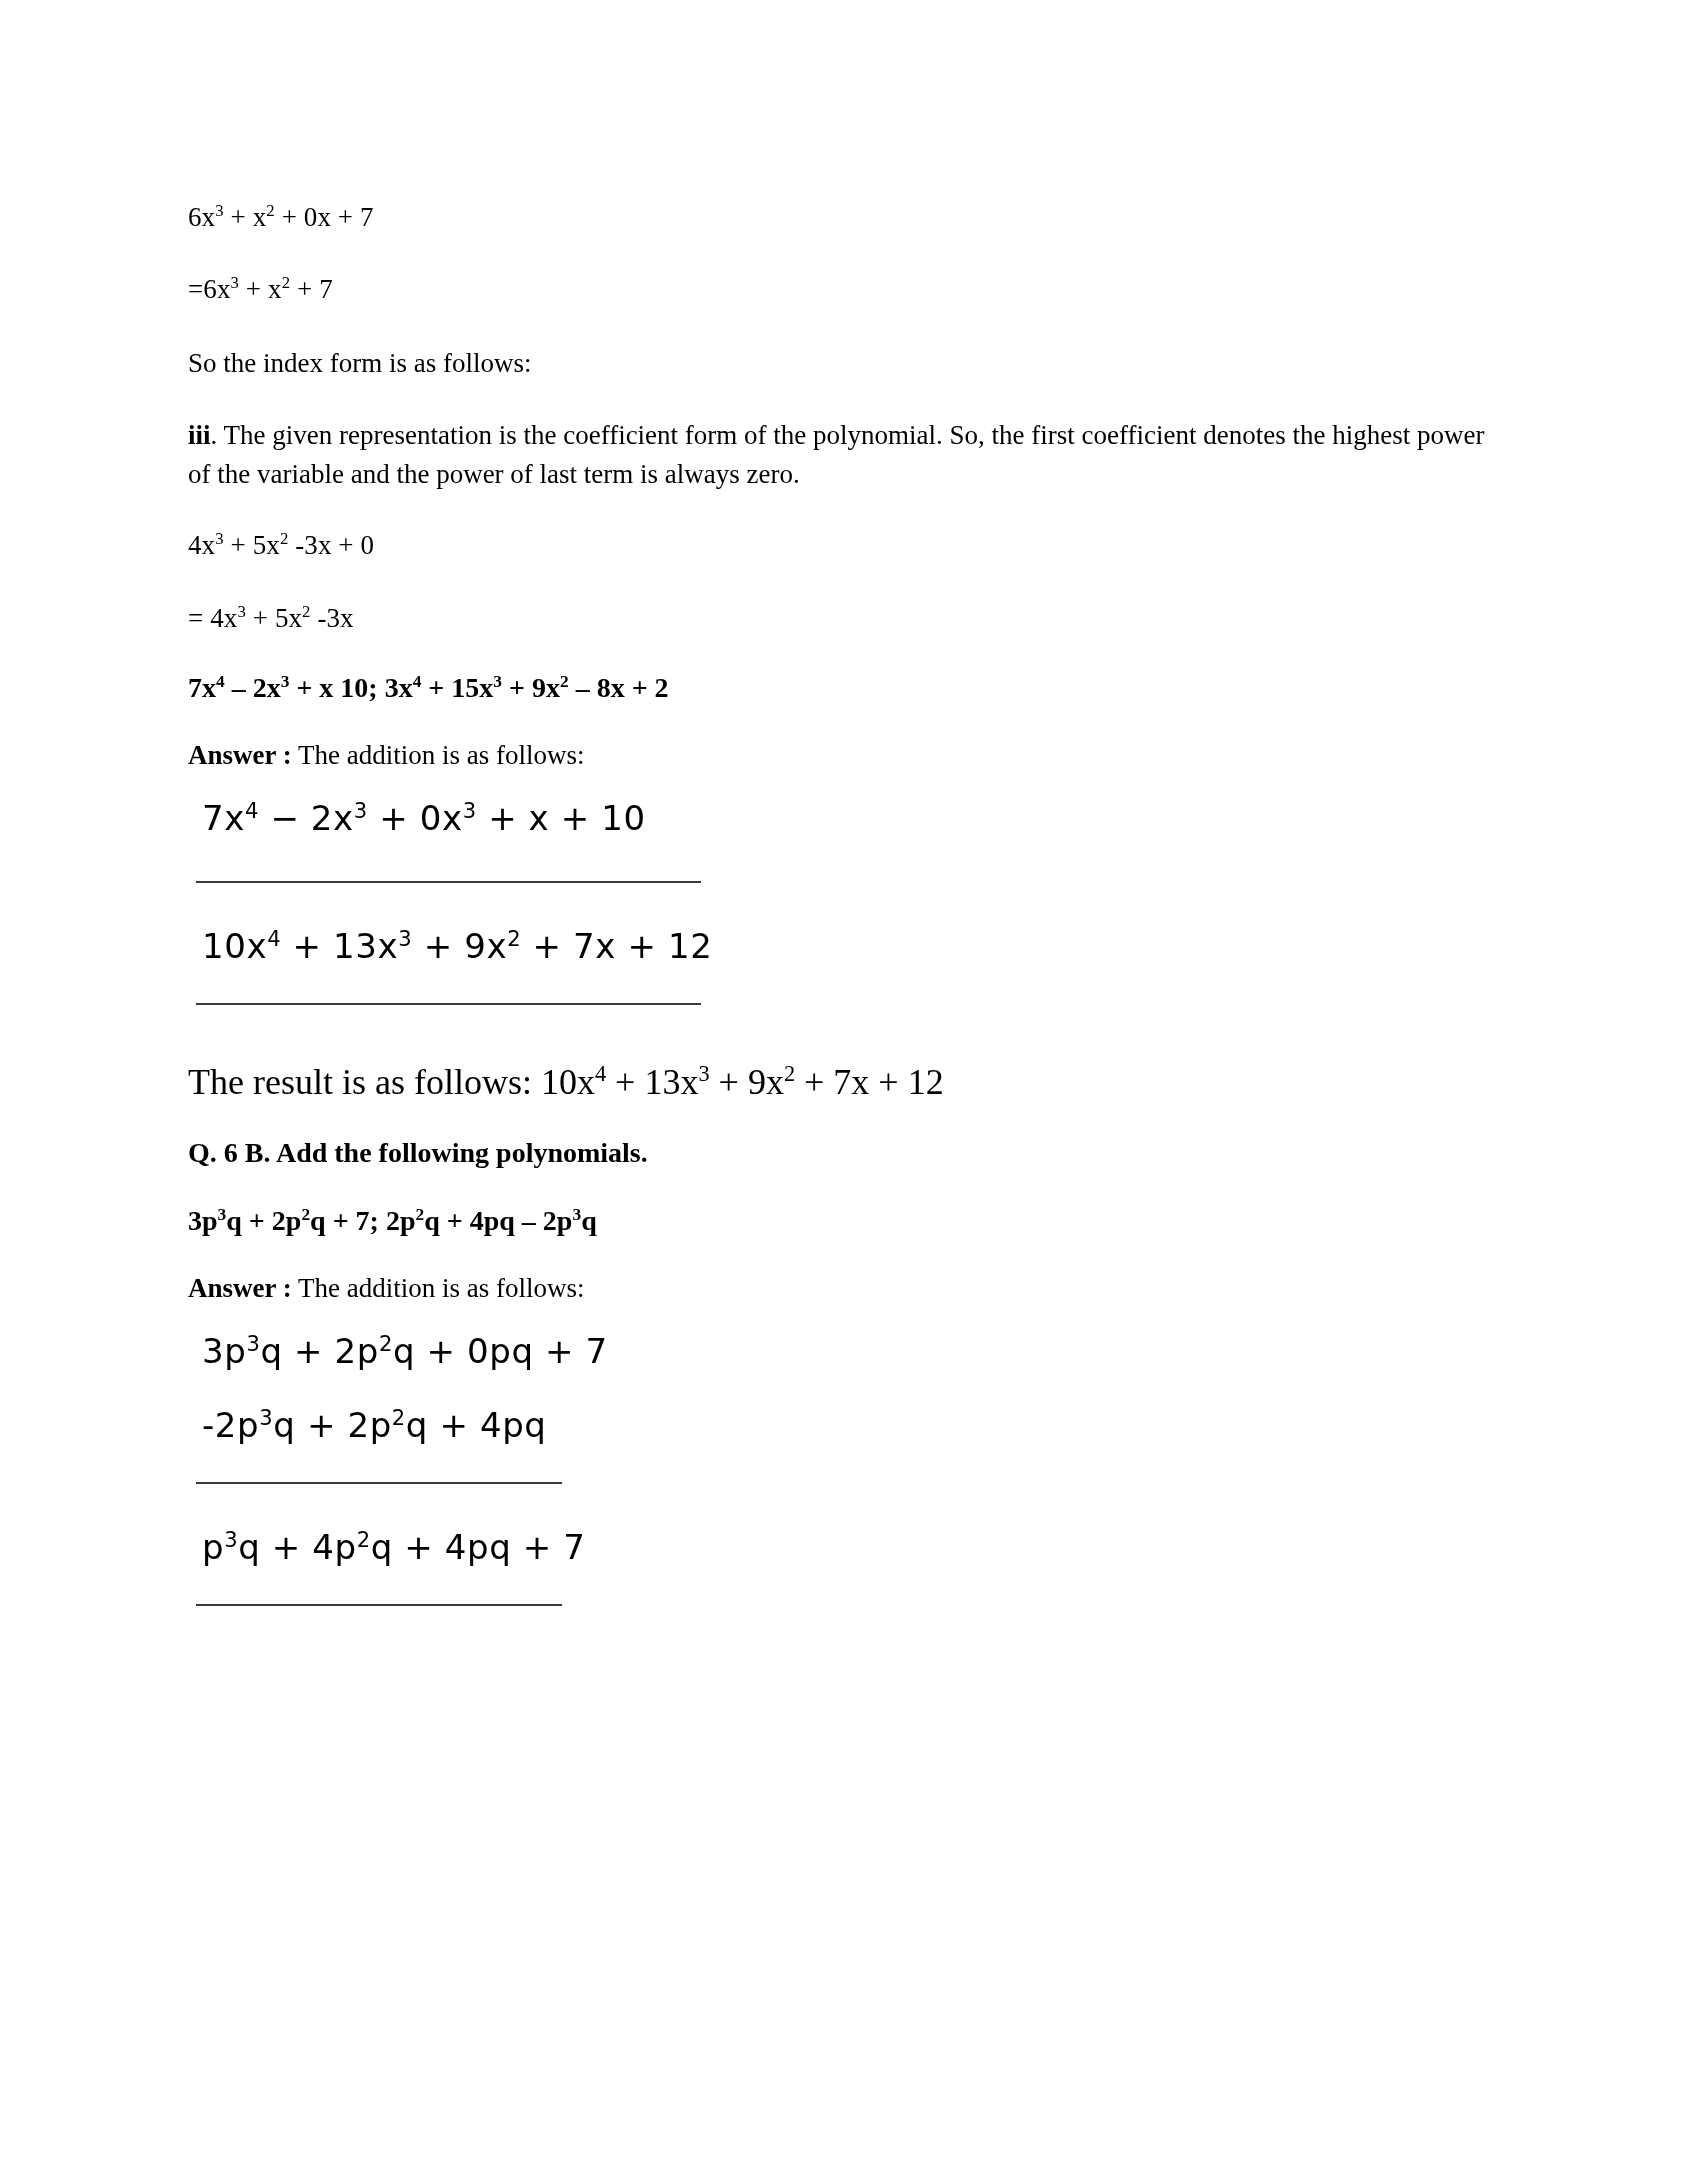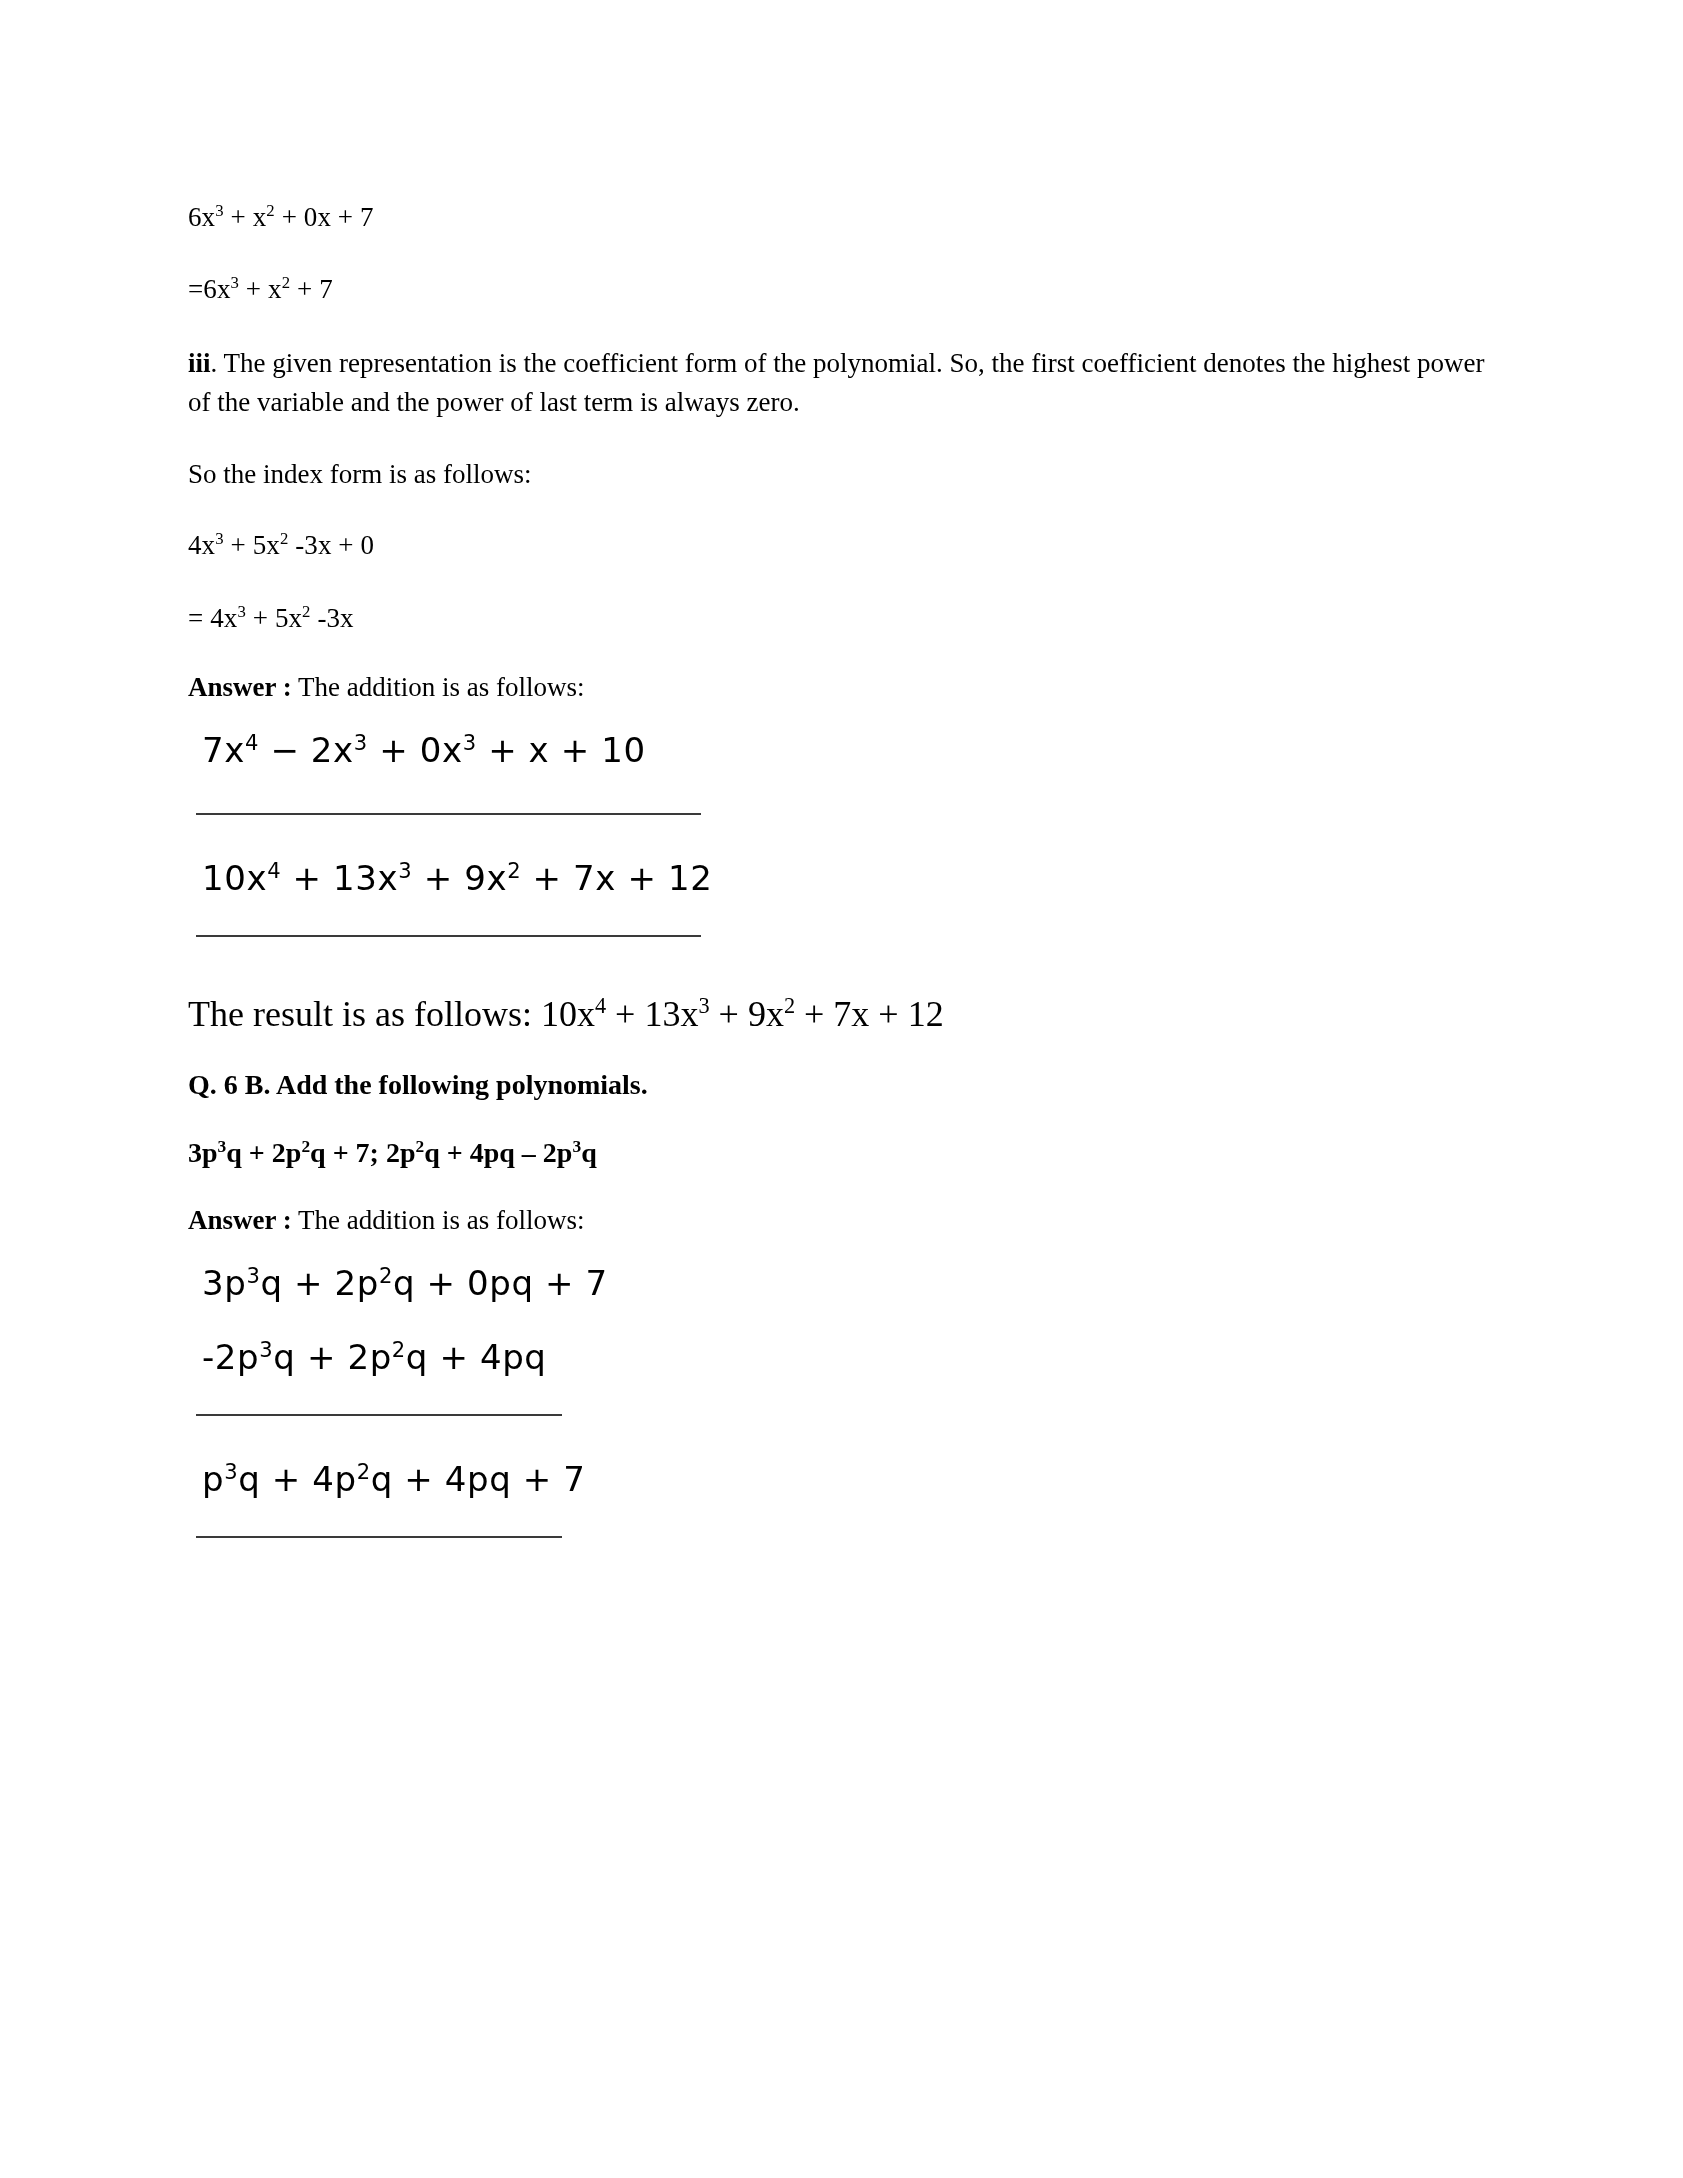--- a/index.html
+++ b/index.html
@@ -127,29 +127,30 @@
 </head>
 <body>
 
 <div class="page">
   <div class="content">
 
     <div class="eq-serif"><span>6x</span><sup>3</sup><span> + x</span><sup>2</sup><span> + 0x + 7</span></div>
 
     <div class="eq-serif"><span>=6x</span><sup>3</sup><span> + x</span><sup>2</sup><span> + 7</span></div>
 
+    <div class="para">So the index form is as follows:</div>
+
     <div class="para"><span class="lead-bold">iii</span><span>. The given representation is the coefficient form of the polynomial. So, the first coefficient denotes the highest power of the variable and the power of last term is always zero.</span></div>
-
-    <div class="para">So the index form is as follows:</div>
 
     <div class="eq-serif"><span>4x</span><sup>3</sup><span> + 5x</span><sup>2</sup><span> -3x + 0</span></div>
 
     <div class="eq-serif"><span>= 4x</span><sup>3</sup><span> + 5x</span><sup>2</sup><span> -3x</span></div>
 
 
+    <div class="poly-bold"><span>7x</span><sup>4</sup><span> – 2x</span><sup>3</sup><span> + x 10; 3x</span><sup>4</sup><span> + 15x</span><sup>3</sup><span> + 9x</span><sup>2</sup><span> – 8x + 2</span></div>
 
     <div class="answer-line"><span class="ans-label">Answer :</span><span> The addition is as follows:</span></div>
 
     <div class="addblock">
       <div class="arow"><span>7x</span><sup>4</sup><span> − 2x</span><sup>3</sup><span> + 0x</span><sup>3</sup><span> + x + 10</span></div>
 
 
       <hr class="rule w-a">
       <div class="gap-after-rule"></div>
 

